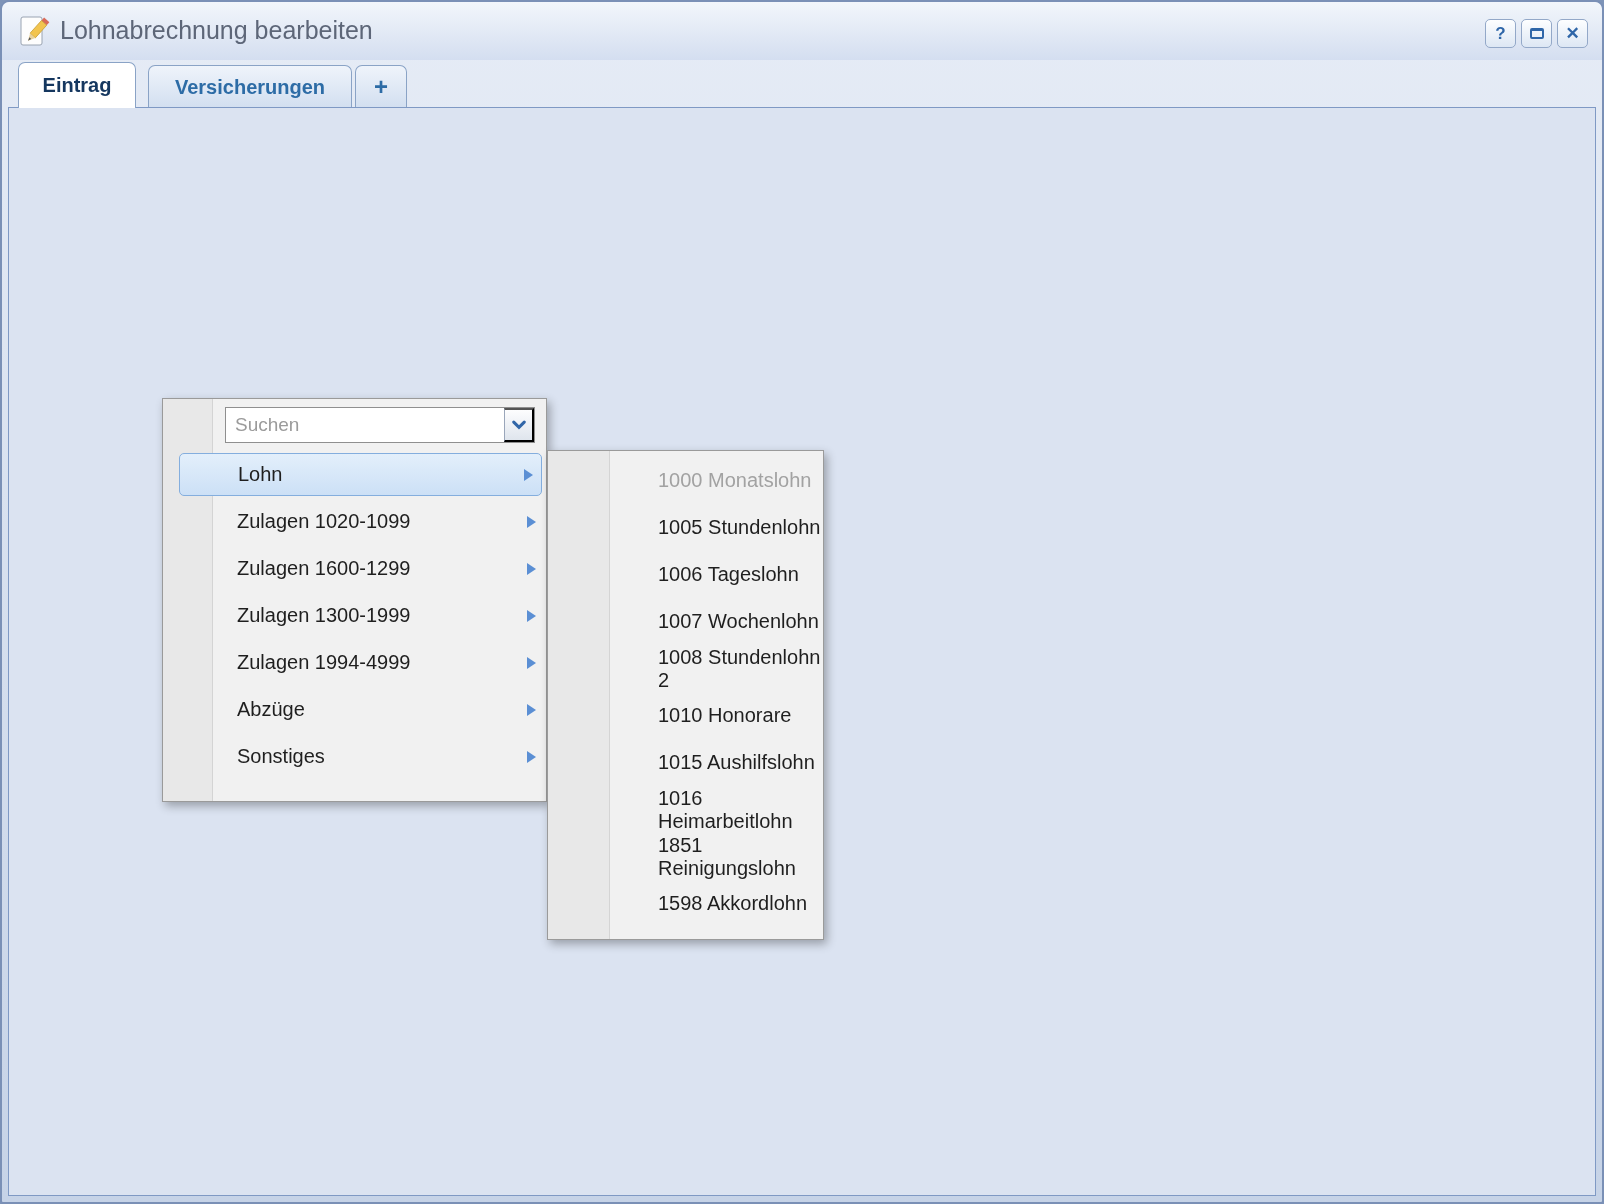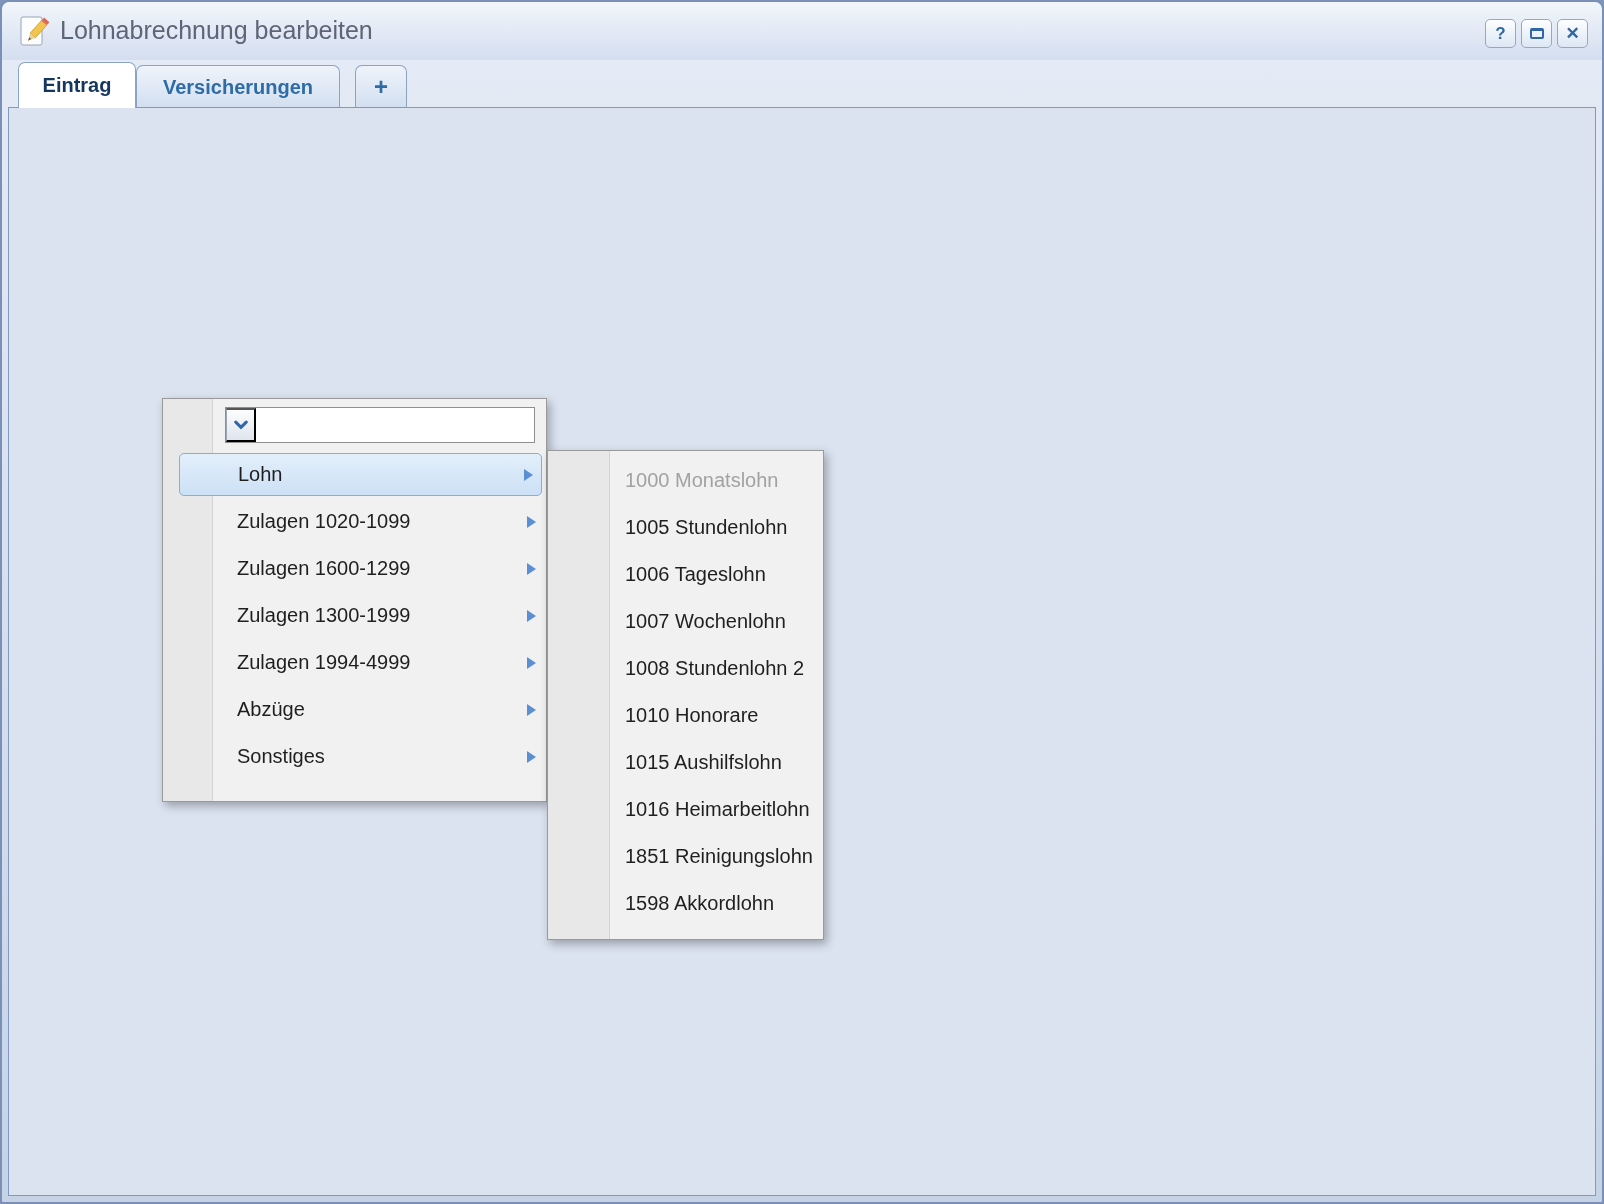--- a/index.html
+++ b/index.html
@@ -20,21 +20,21 @@
     background:linear-gradient(#fdfeff,#dde7f4); display:flex; align-items:center; justify-content:center;
     font-weight:bold; font-size:17px; color:#2f66a8; cursor:pointer; }
   .maxglyph { display:inline-block; width:14px; height:11px; border:2px solid #2f66a8; border-top-width:3px; border-radius:2px; }
 
   
   .tab { position:absolute; display:flex; align-items:center; justify-content:center;
     border:1px solid #8aa3c6; border-bottom:none; border-radius:7px 7px 0 0;
     font-weight:bold; font-size:20px; cursor:pointer; }
   .tab.active { left:16px; top:60px; width:118px; height:46px; background:#fff; color:#15375f; z-index:30; }
   .tab.inactive { top:63px; height:43px; background:linear-gradient(#eff4fb,#d2dff0); color:#2d6ca6; z-index:5; }
-  .tab.t2 { left:134px; width:204px;align-items:center; }
+  .tab.t2 { left:146px; width:204px;align-items:center; }
   .tab.tplus { left:353px; width:52px; font-size:24px; }
 
   
   .panel { position:absolute; left:6px; right:6px; top:105px; bottom:6px;
     background:#dbe3f1; border:1px solid #7f99c4; z-index:10; }
 
   
   .flabel { position:absolute; font-size:17px; color:#3f4c66; }
   .flabel.dim { color:#8d96aa; }
   .fgroup { position:absolute; display:flex; height:40px; }
@@ -113,21 +113,21 @@
   .msearch-btn { width:30px; border-left:1px solid #9aa6ba; background:linear-gradient(#fdfdfe,#dfe5ed);
     display:flex; align-items:center; justify-content:center; cursor:pointer; }
   #menu-cats { position:absolute; left:12px; right:0; top:52px; }
   .mi { position:relative; height:47px; display:flex; align-items:center; padding-left:62px; font-size:20px; color:#1f1f1f; cursor:pointer; }
   .mi .mi-arrow { position:absolute; right:10px; width:0; height:0;
     border-left:9px solid #5b8fd4; border-top:6px solid transparent; border-bottom:6px solid transparent; }
   .mi.sel { height:43px; margin:2px 4px; padding-left:58px; background:linear-gradient(#e3effb,#cce0f6);
     border:1px solid #84aede; border-radius:5px; }
   .mi.sel .mi-arrow { right:8px; }
   #menu-sub { position:absolute; left:0; right:0; top:6px; }
-  .smi { height:47px; display:flex; align-items:center; padding-left:77px; font-size:20px; color:#1f1f1f; cursor:pointer; }
+  .smi { height:47px; display:flex; align-items:center; padding-left:110px; font-size:20px; color:#1f1f1f; cursor:pointer; }
   .smi.dis { color:#a2a2a2; cursor:default; }
 
   
   .foot-ic { position:absolute; }
   .foot-sep { position:absolute; left:146px; top:1124px; width:2px; height:32px; background:#aabdd8; }
   .foot-btn { position:absolute; height:40px; display:flex; align-items:center; justify-content:center;
     border:1px solid #9aa2b2; border-radius:4px; background:linear-gradient(#fdfdfd,#e3e6ec);
     font-size:20px; color:#1d1d1d; cursor:pointer; }
   .foot-btn.toggled { background:linear-gradient(#d9e5f5,#bdd2ec); border-color:#7296c8; gap:10px; }
   .rep-circle { width:26px; height:26px; border-radius:50%; background:linear-gradient(#9aa0a8,#7c828b);
@@ -562,20 +562,21 @@
       </div>
 
     <div class="vscroll">
       <div class="vthumb"></div>
     </div>
   </div>
 
   <div class="menu-panel" style="left:160px;top:396px;width:385px;height:404px;">
     <div class="menu-gutter"></div>
     <div class="menu-search">
+      <input type="text" placeholder="Suchen" style="">
       <button class="msearch-btn">
         <svg viewBox="0 0 12 8" width="14" height="10">
             <path d="M1.5 1.5 L6 6 L10.5 1.5" fill="none" stroke="#3166a8" stroke-width="2.6" stroke-linecap="round"></path>
           </svg>
       </button>
     </div>
     <div id="menu-cats">
         <div class="mi sel">
           <span>Lohn</span>
           <span class="mi-arrow"></span>

